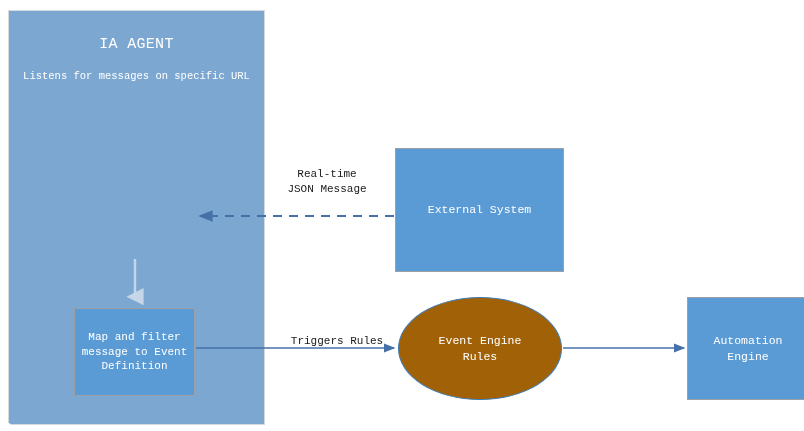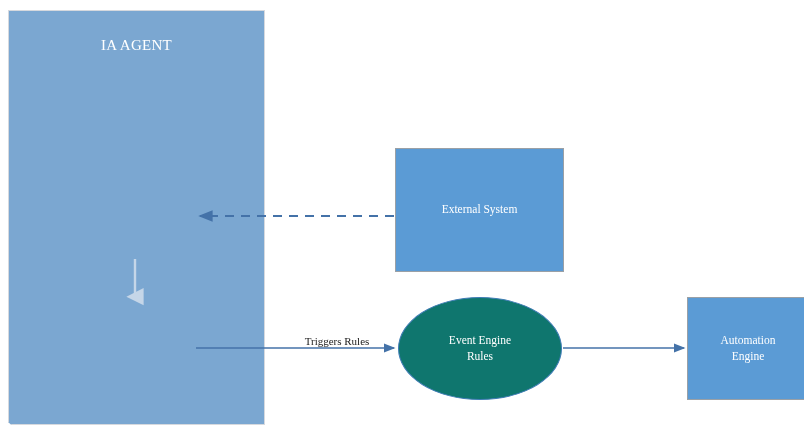--- a/index.html
+++ b/index.html
@@ -5,21 +5,21 @@
   html, body {
     margin: 0;
     padding: 0;
     background: #ffffff;
   }
   #canvas {
     position: relative;
     width: 804px;
     height: 431px;
     background: #ffffff;
-    font-family: Liberation Serif, serif;
+    font-family: Liberation Mono, monospace;
     overflow: hidden;
     border-radius: 29px;
   }
   .node {
     position: absolute;
     box-sizing: border-box;
     display: flex;
     align-items: center;
     justify-content: center;
     text-align: center;
@@ -86,21 +86,21 @@
     top: 297px;
     width: 122px;
     height: 103px;
     font-size: 11.5px;
   }
   #rules-ellipse {
     left: 398px;
     top: 297px;
     width: 164px;
     height: 103px;
-    background: #0f766e;
+    background: #a16207;
     border: 1px solid #3f7cb5;
     border-radius: 50%;
     font-size: 11.5px;
   }
   
   #edges {
     position: absolute;
     left: 0;
     top: 0;
     width: 804px;
@@ -131,20 +131,22 @@
     width: 134px;
   }
 </style>
 </head>
 <body>
 
 <div id="canvas">
 
   <div id="agent-panel" class="node">
     <div id="agent-title">IA AGENT</div>
+    <div id="agent-subtitle">Listens for messages on
+specific URL</div>
   </div>
 
   <svg id="edges" viewBox="0 0 804 431">
     <defs>
       <marker id="arrow-blue" markerWidth="9" markerHeight="9" refX="7" refY="3.2" orient="auto">
         <path d="M0,0 L8,3.2 L0,6.4 Z" fill="#4472A8"></path>
       </marker>
       <marker id="arrow-blue-left" markerWidth="9" markerHeight="9" refX="7" refY="3.2" orient="auto">
         <path d="M0,0 L8,3.2 L0,6.4 Z" fill="#4472A8"></path>
       </marker>
@@ -156,30 +158,37 @@
     <line x1="135" y1="259" x2="135" y2="300" stroke="#C5D6E8" stroke-width="2.4" marker-end="url(#arrow-light)"></line>
 
     <line x1="394" y1="216" x2="200" y2="216" stroke="#4472A8" stroke-width="1.8" stroke-dasharray="9 7" marker-end="url(#arrow-blue-left)"></line>
 
     <line x1="196" y1="348" x2="394" y2="348" stroke="#4472A8" stroke-width="1.5" marker-end="url(#arrow-blue)"></line>
 
     <line x1="563" y1="348" x2="684" y2="348" stroke="#4472A8" stroke-width="1.5" marker-end="url(#arrow-blue)"></line>
   </svg>
 
 
+  <div id="map-box" class="node proc-box">
+    <span style="white-space:pre-line">Map and filter
+message to Event
+Definition</span>
+  </div>
 
   <div id="external-box" class="node proc-box">
     <span style="white-space:pre-line">External System</span>
   </div>
 
   <div id="rules-ellipse" class="node">
     <span style="white-space:pre-line">Event Engine
 Rules</span>
   </div>
 
   <div id="automation-box" class="node proc-box">
     <span style="white-space:pre-line">Automation
 Engine</span>
   </div>
 
+  <div id="label-realtime" class="edge-label">Real-time
+JSON Message</div>
   <div id="label-triggers" class="edge-label">Triggers Rules</div>
 
 </div>
 
 </body></html>

